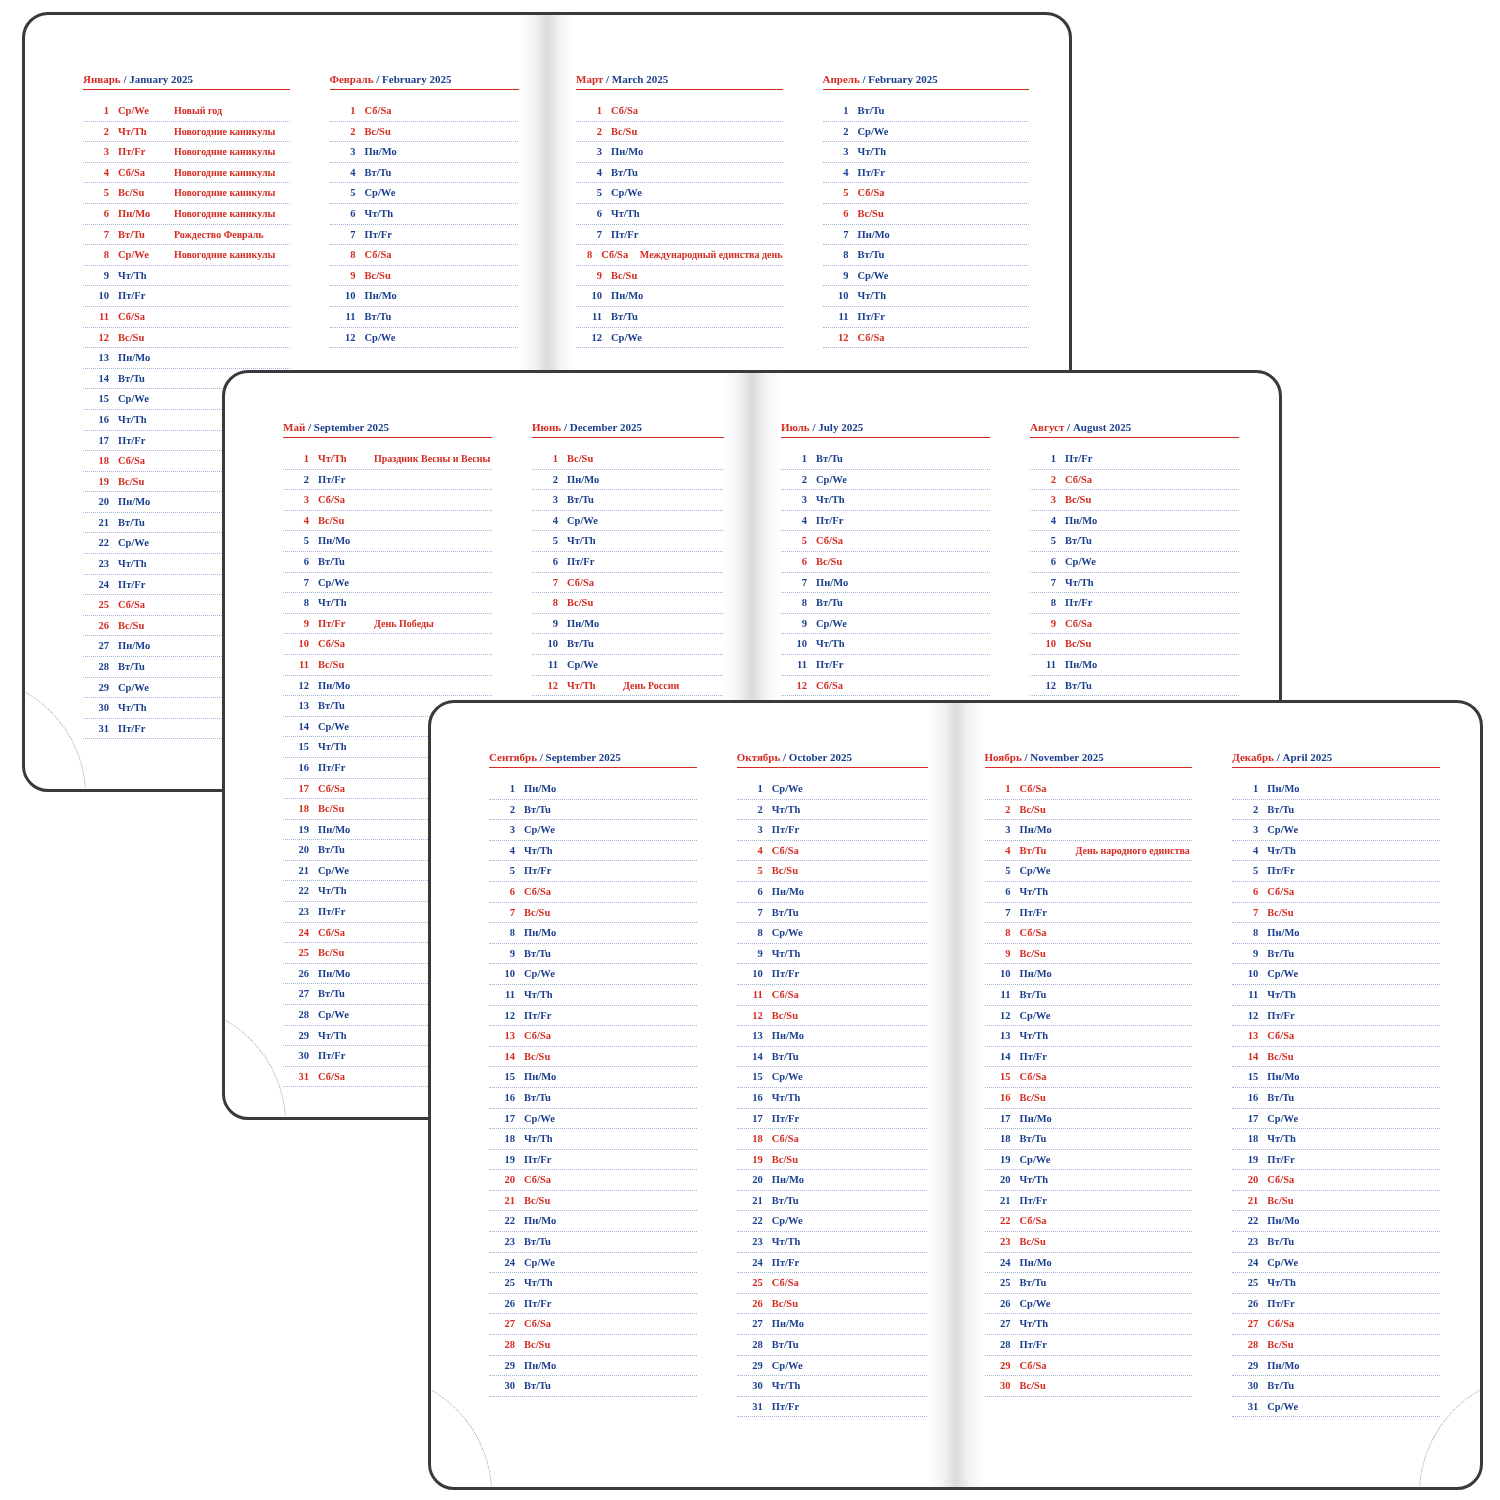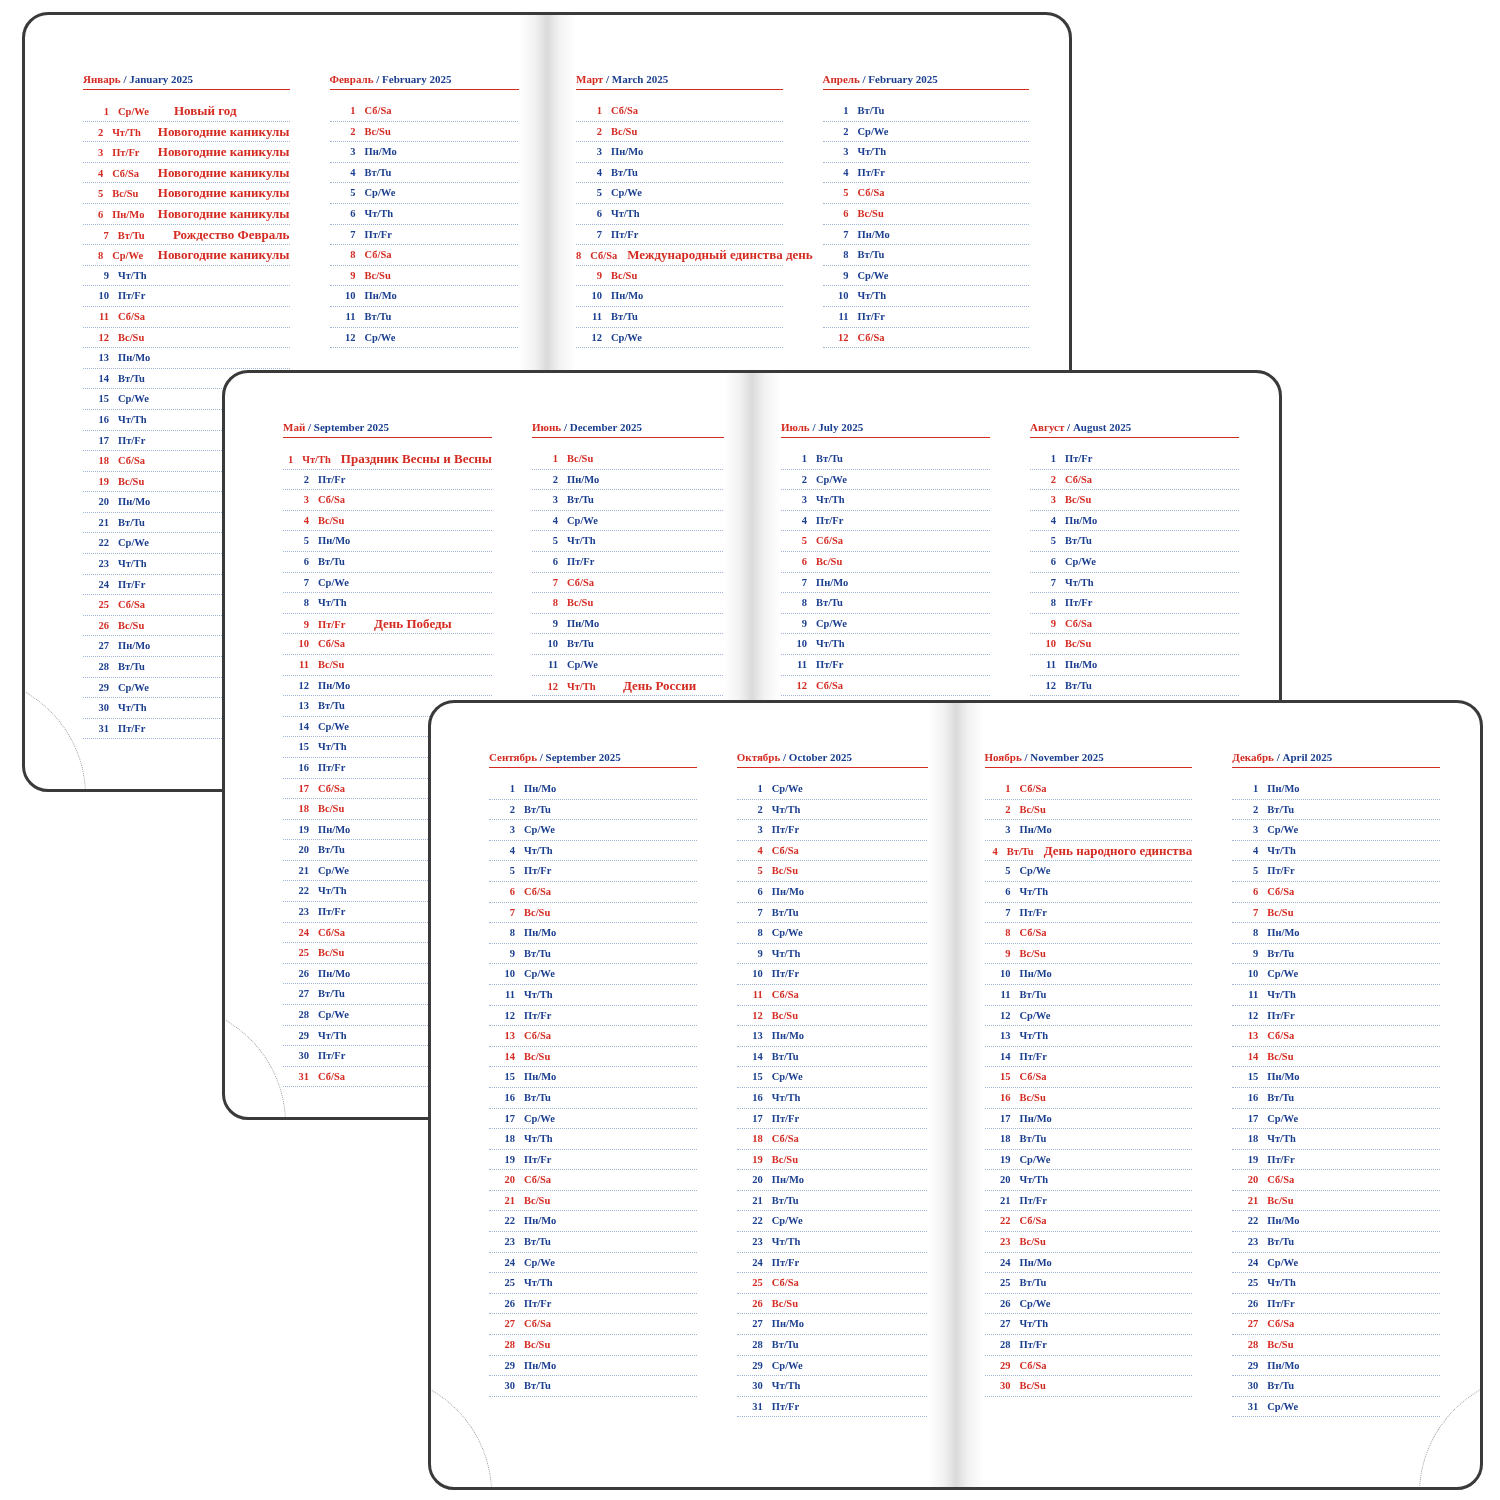--- a/index.html
+++ b/index.html
@@ -70,21 +70,21 @@
     font-weight:bold;
     font-size:10.5px;
   }
   .day .dow{
     color:#1b3f8f;
     font-weight:bold;
     width:46px;
   }
   .day .hol{
     color:#d42b22;
-    font-size:13px;
+    font-size:10px;
     font-weight:bold;
     padding-left:10px;
   }
   .day.red .num,.day.red .dow{color:#d42b22;}
 
   
   #spread-q1{left:22px;top:12px;width:1050px;height:780px;}
   #spread-q2{left:222px;top:370px;width:1060px;height:750px;}
   #spread-q3{left:428px;top:700px;width:1055px;height:790px;}
 

